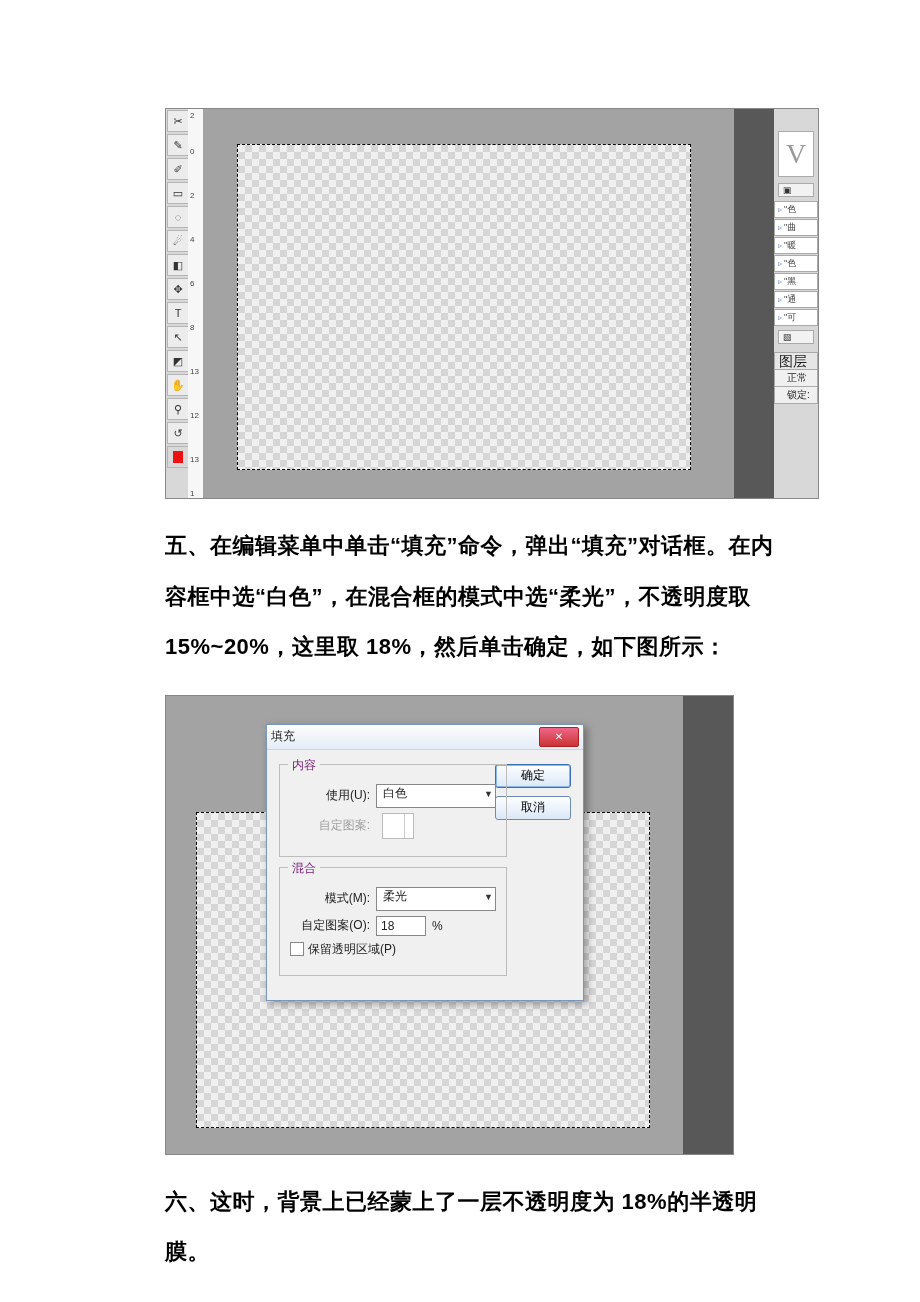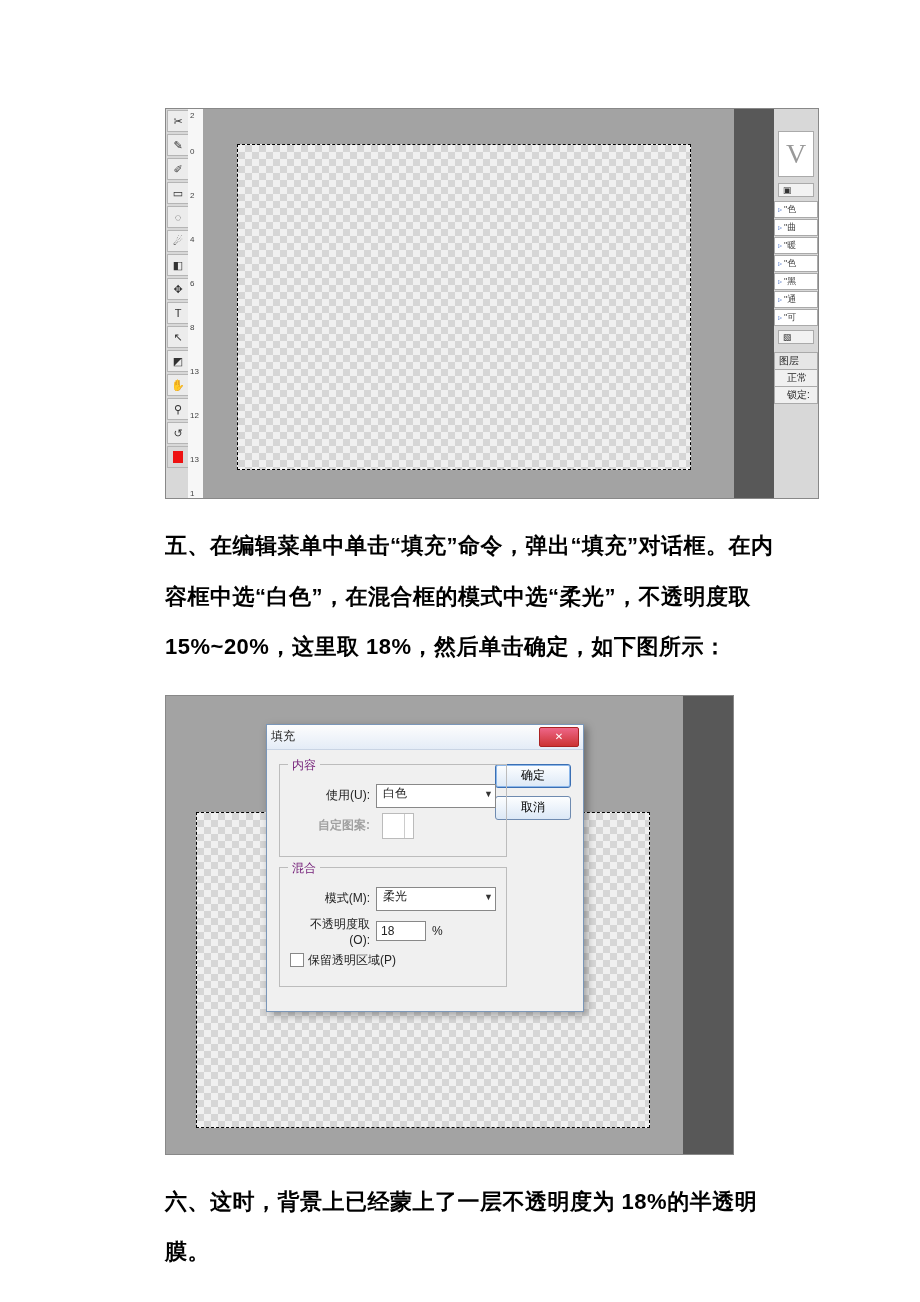--- a/index.html
+++ b/index.html
@@ -90,21 +90,21 @@
   .panel-item {
     margin:1px 0; height:15px; border:1px solid #aaa; background:#fff;
     font-size:9px; line-height:15px; padding-left:3px; color:#444;
     overflow:hidden; white-space:nowrap;
   }
   .panel-item::before{
     content:"▹"; color:#5a7dc8; margin-right:2px; font-size:8px;
   }
   .panel-tabs {
     margin-top:8px; height:16px; background:#e6e6e6; border:1px solid #aaa;
-    font-size:10px; line-height:16px; padding-left:4px;
+    font-size:14px; line-height:16px; padding-left:4px;
   }
   .panel-row {
     height:16px; background:#f0f0f0; border:1px solid #aaa; border-top:none;
     font-size:10px; line-height:16px; padding-left:12px;
   }
 
   
   .doc-text {
     width: 620px;
     margin: 22px 0 22px 165px;
@@ -174,21 +174,21 @@
   }
   .fieldset .legend{
     position:absolute; top:-8px; left:8px;
     background:#f0f0f0; padding:0 4px;
     font-size:12px; color:#701a75;
   }
   .form-row {
     display:flex; align-items:center; margin:5px 0;
     font-size:12px; color:#222;
   }
-  .form-row.disabled { color:#a0a0a0;font-weight:bold; }
+  .form-row.disabled { color:#a0a0a0; }
   .form-label { width:80px; text-align:right; margin-right:6px; }
   .dd {
     flex:0 0 110px; height:18px;
     border:1px solid #888; background:#fff;
     display:flex; align-items:center; justify-content:space-between;
     padding:0 2px 4px 6px; font-size:12px;
   }
   .dd .arr { font-size:9px; color:#333; }
   .num-input{
     width:40px; height:18px; border:1px solid #888; background:#fff;
@@ -319,21 +319,21 @@
           <div class="fieldset fs-left">
             <span class="legend">混合</span>
             <div class="form-row">
               <span class="form-label">模式(M):</span>
               <div class="dd">
                 <span>柔光</span>
                 <span class="arr">▼</span>
               </div>
             </div>
             <div class="form-row">
-              <span class="form-label">不透明度取(O):</span>
+              <span class="form-label">自定图案(O):</span>
               <div class="num-input">
                 <span>18</span>
               </div>
               <span style="margin-left:6px">%</span>
             </div>
             <div class="form-row">
               <span class="chk"></span>
               <span>保留透明区域(P)</span>
             </div>
           </div>

